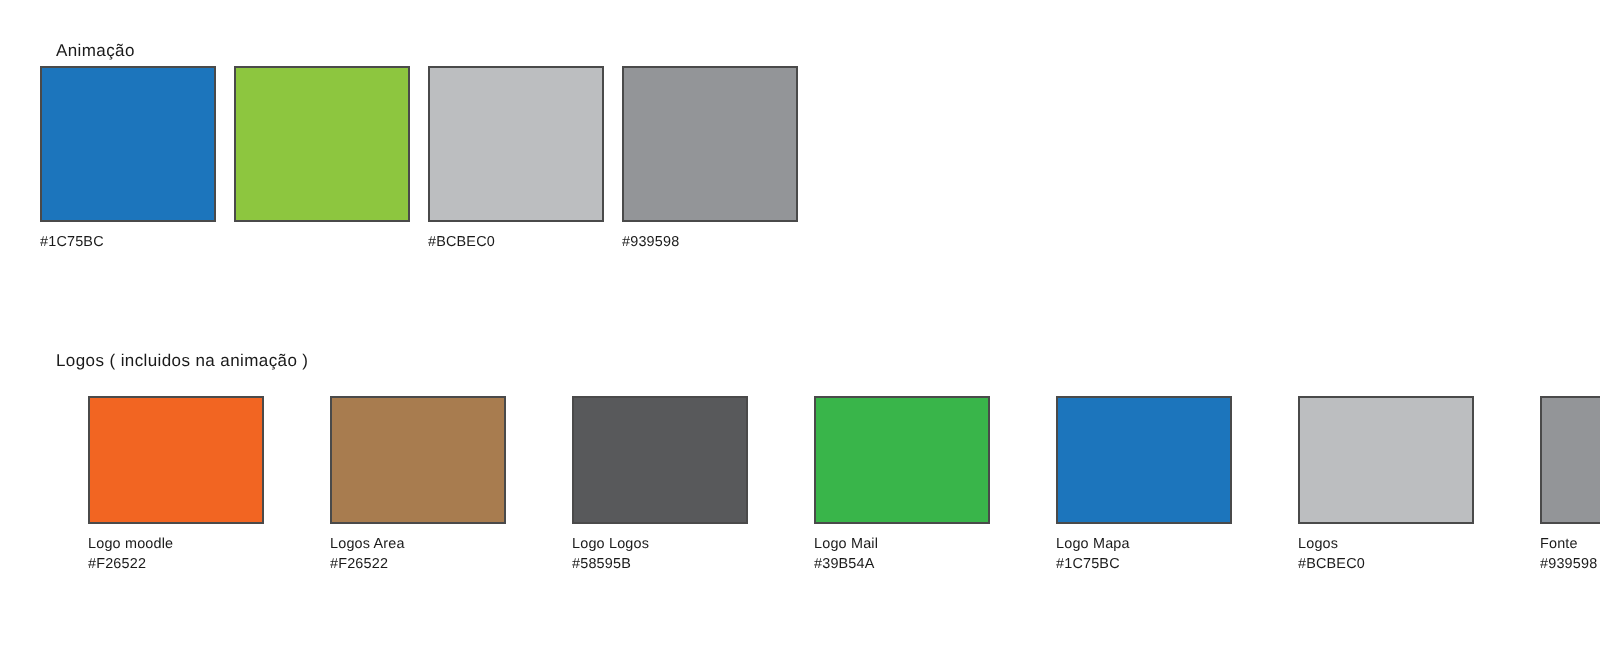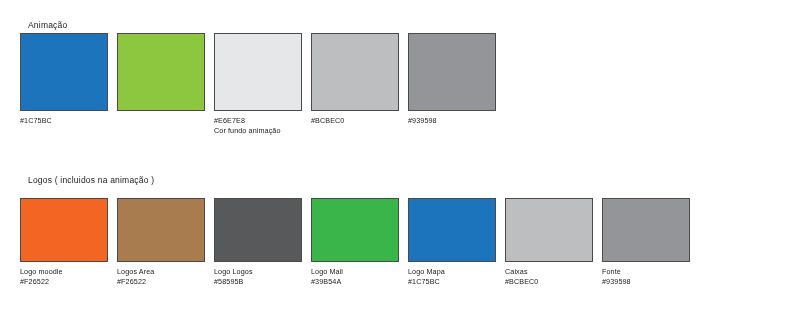--- a/index.html
+++ b/index.html
@@ -77,20 +77,21 @@
   #section-logos .swatch-row {
     position: absolute;
     left: 0px;
     top: 23px;
     display: flex;
     flex-direction: row;
   }
   #section-logos .swatch-cell {
     width: 95px;
     margin-right: 2px;
+    margin-left: 24px;
   }
   #section-logos .swatch-chip {
     width: 88px;
     height: 64px;
     border: 1px solid #4a4a4a;
     box-sizing: border-box;
   }
   #section-logos .swatch-labels {
     padding-top: 5px;
   }
@@ -120,27 +121,20 @@
         <div class="swatch-labels">
           <div class="swatch-hex">#1C75BC</div>
           <div class="swatch-note"></div>
         </div>
       </div>
 
       <div class="swatch-cell">
         <div class="swatch-chip" id="a1" style="background-color: rgb(141, 198, 63);"></div>
       </div>
 
-      <div class="swatch-cell">
-        <div class="swatch-chip" id="a2" style="background-color: rgb(230, 231, 232);"></div>
-        <div class="swatch-labels">
-          <div class="swatch-hex">#E6E7E8</div>
-          <div class="swatch-note">Cor fundo animação</div>
-        </div>
-      </div>
 
       <div class="swatch-cell">
         <div class="swatch-chip" id="a3" style="background-color: rgb(188, 190, 192);"></div>
         <div class="swatch-labels">
           <div class="swatch-hex">#BCBEC0</div>
           <div class="swatch-note"></div>
         </div>
       </div>
 
       <div class="swatch-cell">
@@ -196,21 +190,21 @@
         <div class="swatch-labels">
           <div class="swatch-name">Logo Mapa</div>
           <div class="swatch-hex">#1C75BC</div>
         </div>
       </div>
 
 
       <div class="swatch-cell">
         <div class="swatch-chip" id="b6" style="background-color: rgb(188, 190, 192);"></div>
         <div class="swatch-labels">
-          <div class="swatch-name">Caixas</div>
+          <div class="swatch-name">Logos</div>
           <div class="swatch-hex">#BCBEC0</div>
         </div>
       </div>
 
       <div class="swatch-cell">
         <div class="swatch-chip" id="b7" style="background-color: rgb(147, 149, 152);"></div>
         <div class="swatch-labels">
           <div class="swatch-name">Fonte</div>
           <div class="swatch-hex">#939598</div>
         </div>

